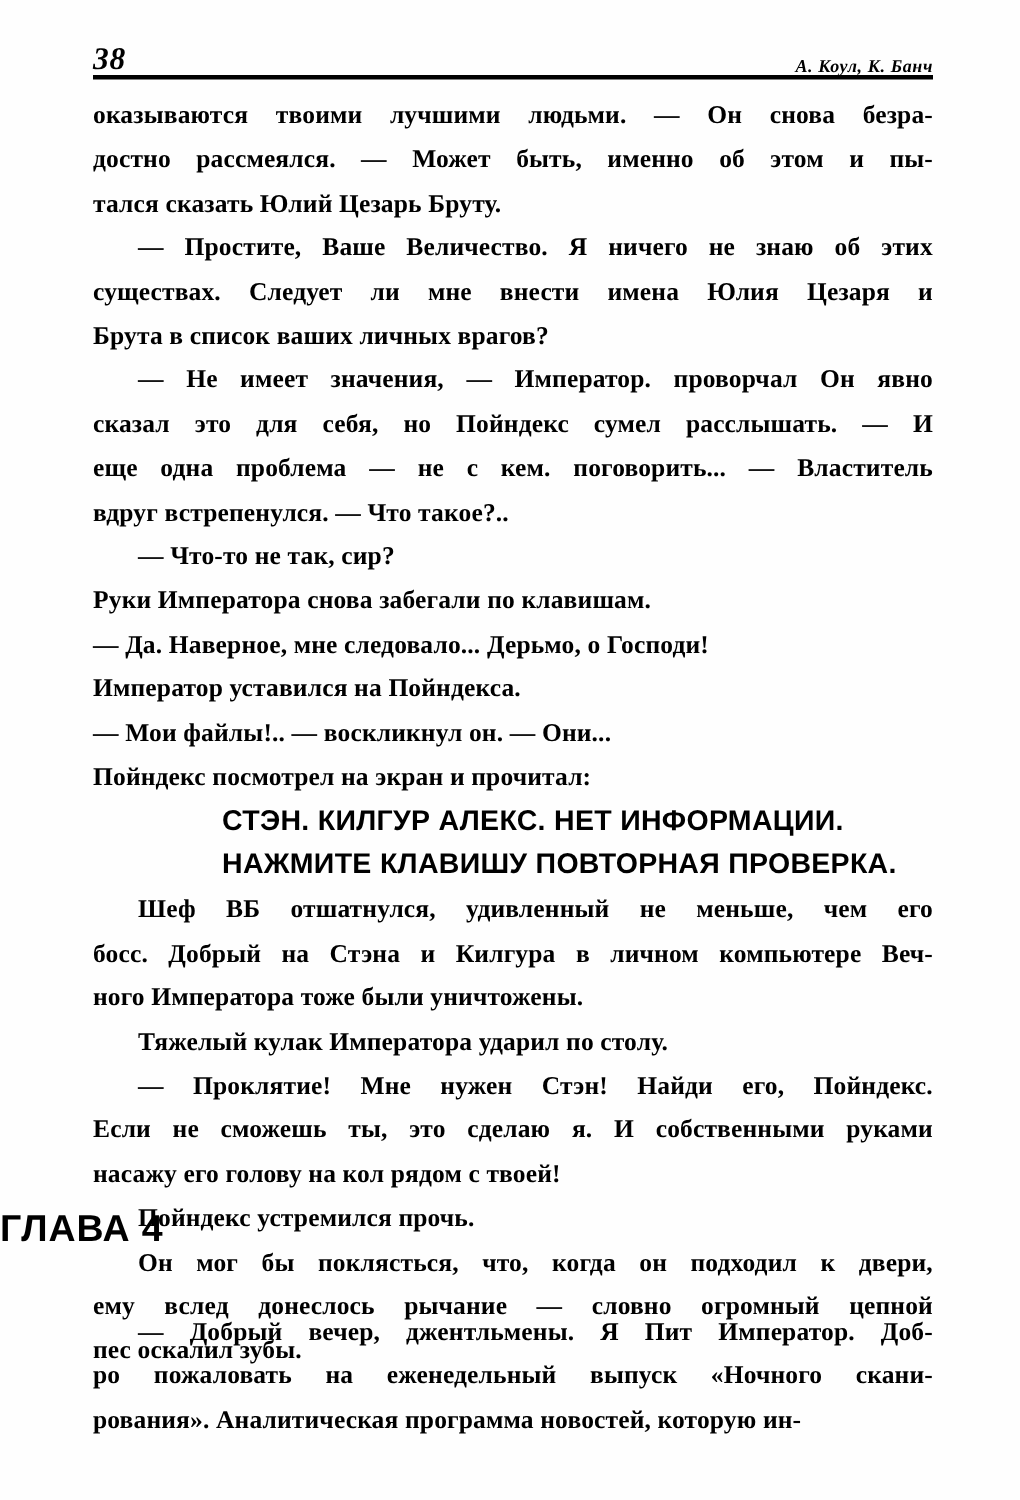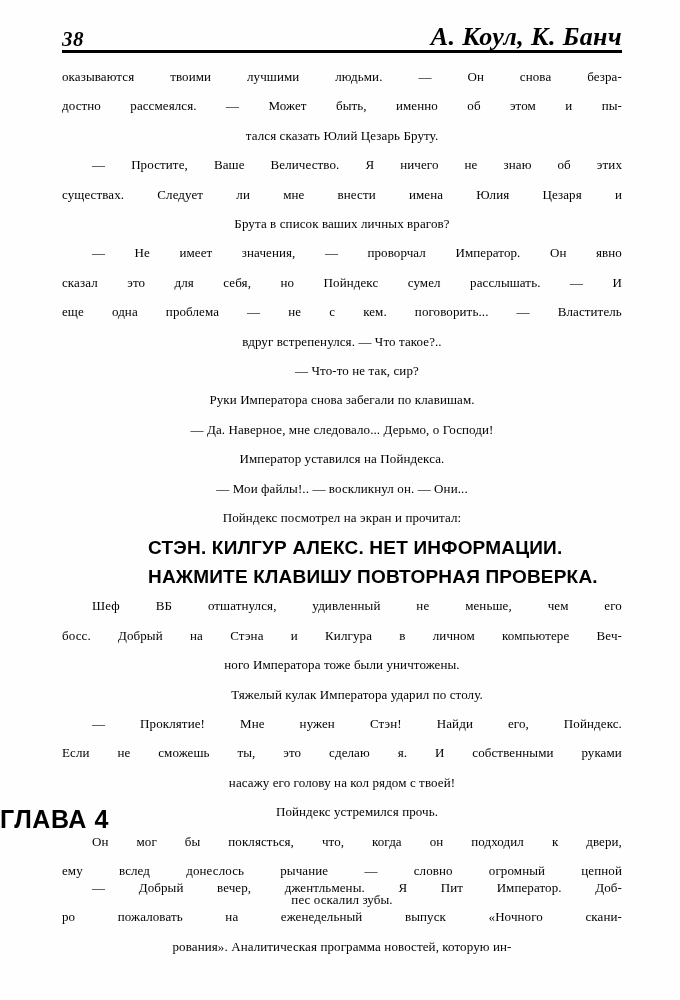--- a/index.html
+++ b/index.html
@@ -40,21 +40,21 @@
     font-family: "Liberation Serif", "DejaVu Serif", serif;
     font-weight: bold;
     font-style: italic;
     font-size: 21px;
     letter-spacing: 0.5px;
   }
   .head-authors {
     font-family: "Liberation Serif", "DejaVu Serif", serif;
     font-weight: bold;
     font-style: italic;
-    font-size: 26px;
+    font-size: 12px;
     letter-spacing: 0.4px;
     white-space: nowrap;
   }
   .head-rule {
     position: absolute;
     left: 62px;
     top: 50px;
     width: 560px;
     height: 3px;
     background: #000000;
@@ -69,26 +69,25 @@
   }
 
   .para {
     margin: 0;
   }
 
   
   .ln {
     display: block;
     font-family: "Liberation Serif", "DejaVu Serif", serif;
-    font-weight: normal;
-    font-size: 13px;
+    font-weight: bold;
+    font-size: 17px;
     line-height: 29.4px;
     white-space: nowrap;
     letter-spacing: 0.1px;
-    text-align: center;
   }
   
   .ln.just {
     display: flex;
     justify-content: space-between;
     white-space: normal;
     width: 560px;
   }
   .ln.just.ind {
     width: 560px;
@@ -199,22 +198,22 @@
           </span>
           <span class="ln">Брута в список ваших личных врагов?</span>
         </p>
         <p class="para" id="para-ne-imeet">
           <span class="ln just ind">
             <span class="w">—</span>
             <span class="w">Не</span>
             <span class="w">имеет</span>
             <span class="w">значения,</span>
             <span class="w">—</span>
+            <span class="w">Император.</span>
             <span class="w">проворчал</span>
-            <span class="w">Император.</span>
             <span class="w">Он</span>
             <span class="w">явно</span>
           </span>
           <span class="ln just">
             <span class="w">сказал</span>
             <span class="w">это</span>
             <span class="w">для</span>
             <span class="w">себя,</span>
             <span class="w">но</span>
             <span class="w">Пойндекс</span>

